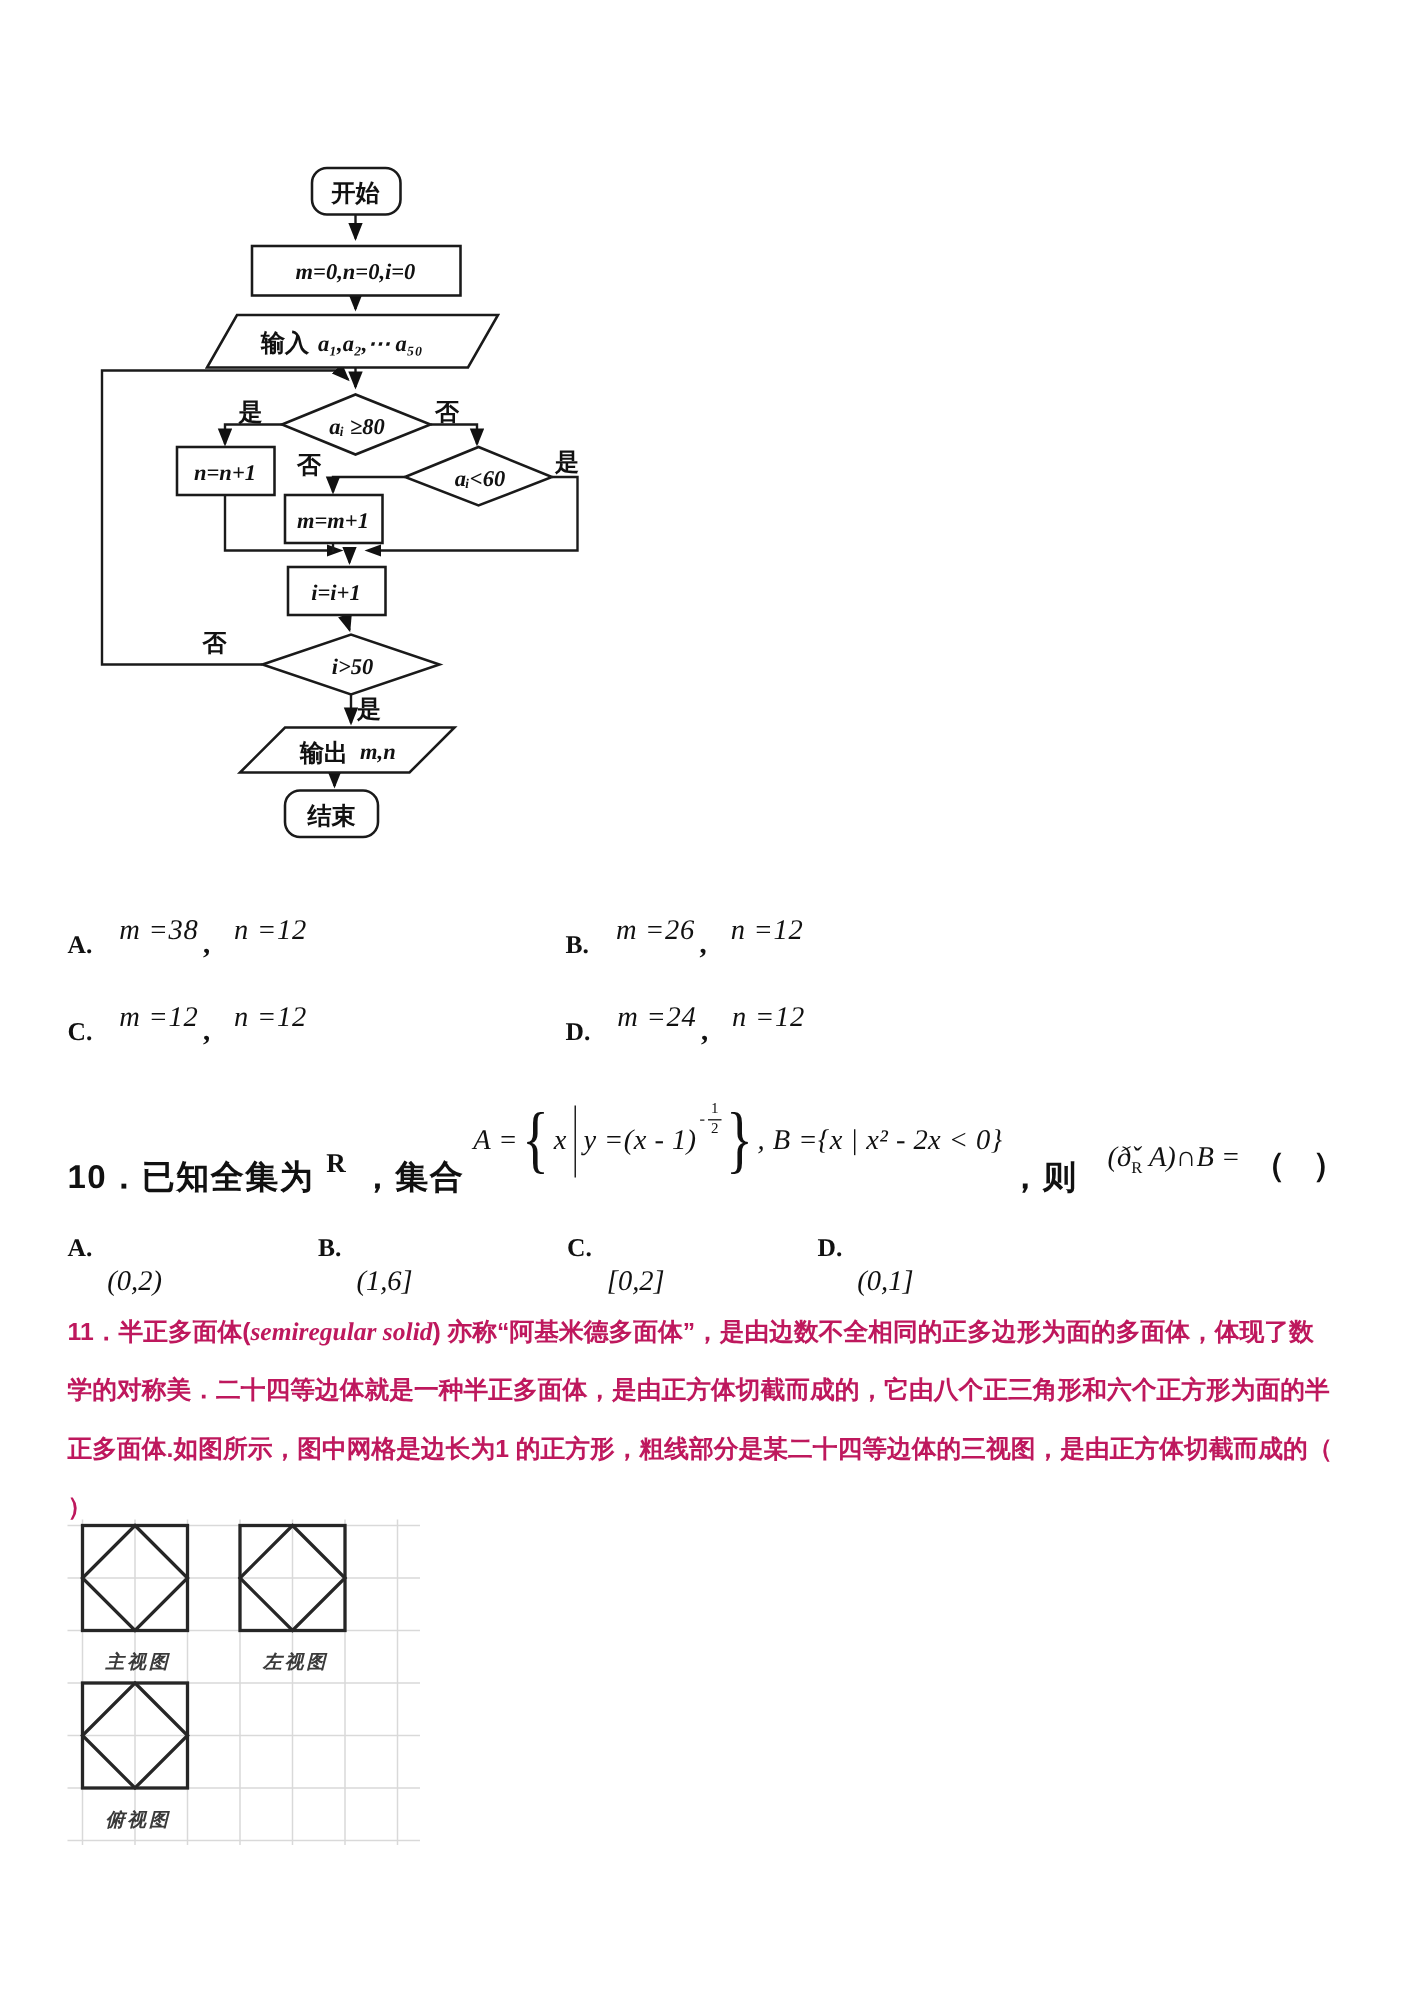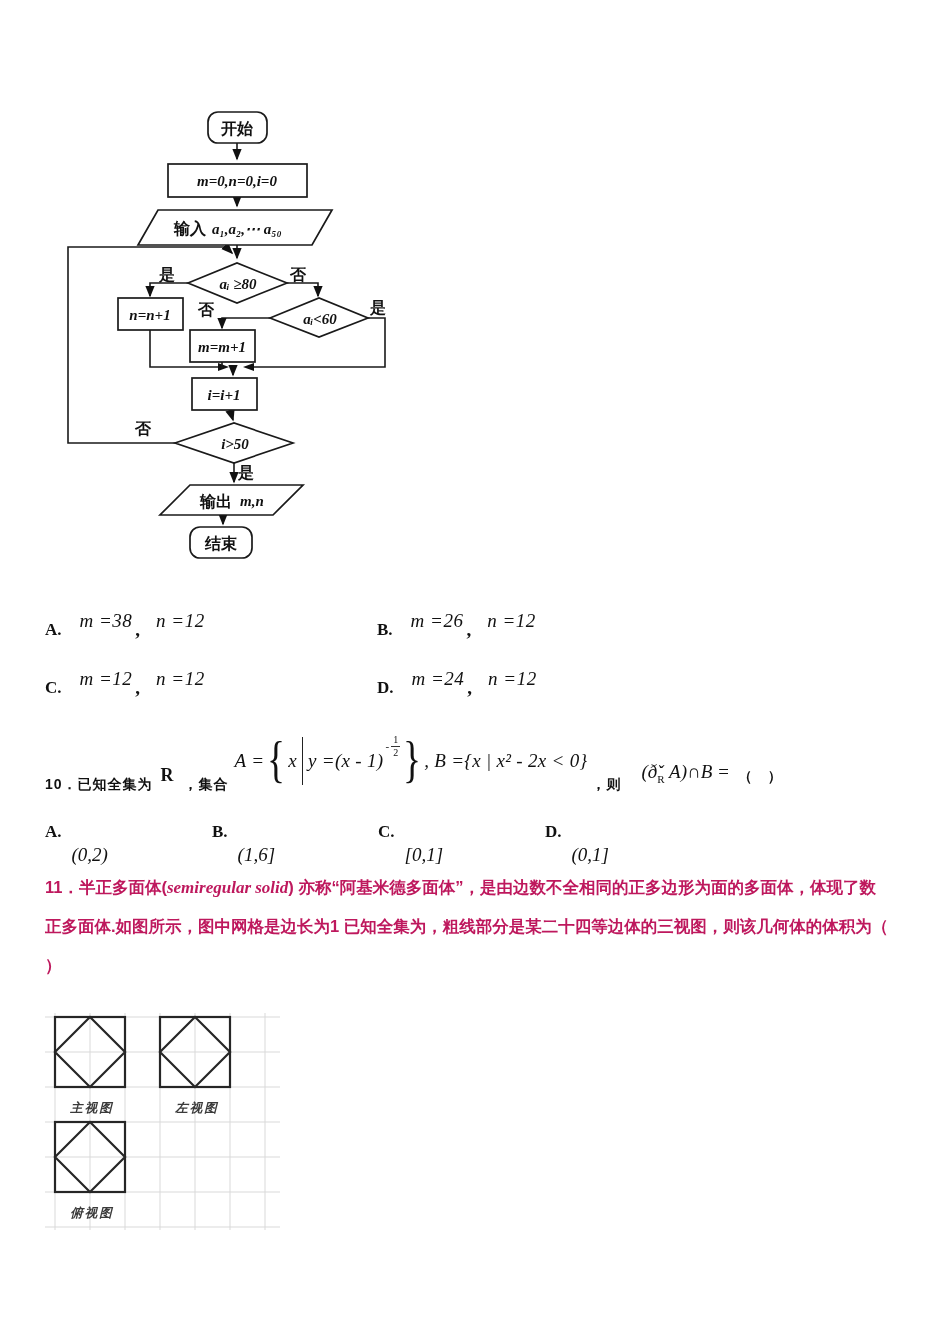--- a/index.html
+++ b/index.html
@@ -20,21 +20,21 @@
 
   
   .opt{position:absolute;display:flex;align-items:flex-start;white-space:nowrap;}
   .optlabel{font-family:"Liberation Serif",serif;font-weight:700;font-size:17px;position:relative;top:10px;margin-right:18px;}
   .optmath{font-family:"Liberation Serif",serif;font-style:italic;font-size:19px;letter-spacing:.5px;}
   .optcomma{font-family:"Liberation Serif",serif;font-weight:700;font-size:19px;position:relative;top:9px;margin:0 16px 0 3px;}
   .optvalue{font-family:"Liberation Serif",serif;font-style:italic;font-size:19px;margin-top:32px;}
 
   
   .q10line{position:absolute;left:45px;top:726px;height:70px;display:flex;align-items:center;white-space:nowrap;}
-  .cjk17{font-family:"Liberation Sans",sans-serif;font-weight:700;font-size:14px;letter-spacing:1px;margin-top:47px;}
+  .cjk17{font-family:"Liberation Sans",sans-serif;font-weight:700;font-size:22px;letter-spacing:1px;margin-top:47px;}
   .runiverse{font-family:"Liberation Serif",serif;font-weight:700;font-size:18px;position:relative;top:14px;margin:0 10px 0 8px;}
   .mathf{font-family:"Liberation Serif",serif;font-style:italic;font-size:19px;letter-spacing:.3px;}
   .brace{font-family:"Liberation Serif",serif;font-style:normal;font-size:50px;font-weight:300;line-height:1;transform:scaleX(.75);display:inline-block;position:relative;top:-2px;}
   .vbar{display:inline-block;width:0;height:48px;border-left:1.3px solid #222;margin:0 5px;}
   .expblock{display:inline-flex;align-items:center;position:relative;top:-15px;margin-left:2px;font-family:"Liberation Serif",serif;}
   .expminus{font-size:11px;margin-right:2px;}
   .fracstack{display:inline-flex;flex-direction:column;align-items:center;font-size:10px;line-height:1.15;font-style:normal;}
   .fracnum{border-bottom:1px solid #333;padding:0 2px;}
   .comp{font-family:"Liberation Serif",serif;font-style:italic;font-size:19px;position:relative;top:12px;margin-left:20px;white-space:nowrap;}
   .compsub{font-size:11px;vertical-align:-5px;font-style:normal;}
@@ -196,31 +196,32 @@
     <div class="q10opt" style="left:45px;top:812px;">
       <span class="optlabel">A.</span>
       <span class="optvalue">(0,2)</span>
     </div>
     <div class="q10opt" style="left:212px;top:812px;">
       <span class="optlabel">B.</span>
       <span class="optvalue">(1,6]</span>
     </div>
     <div class="q10opt" style="left:378px;top:812px;">
       <span class="optlabel">C.</span>
-      <span class="optvalue">[0,1]</span>
+      <span class="optvalue">[0,2]</span>
     </div>
     <div class="q10opt" style="left:545px;top:812px;">
       <span class="optlabel">D.</span>
       <span class="optvalue">(0,1]</span>
     </div>
   </div>
 
   <div class="para">
     <div class="pline"><span>11．半正多面体(</span><span class="latin">semiregular solid</span><span>) 亦称“阿基米德多面体”，是由边数不全相同的正多边形为面的多面体，体现了数</span></div>
-    <div class="pline">正多面体.如图所示，图中网格是边长为1 已知全集为，粗线部分是某二十四等边体的三视图，则该几何体的体积为（</div>
+    <div class="pline">学的对称美．二十四等边体就是一种半正多面体，是由正方体切截而成的，它由八个正三角形和六个正方形为面的半</div>
+    <div class="pline">正多面体.如图所示，图中网格是边长为1 的正方形，粗线部分是某二十四等边体的三视图，是由正方体切截而成的（</div>
     <div class="pline">）</div>
   </div>
 
   <svg class="fig" width="250" height="230" viewBox="0 0 250 230">
     <g>
       <line class="grid" x1="15" y1="5" x2="15" y2="222"></line>
       <line class="grid" x1="50" y1="5" x2="50" y2="222"></line>
       <line class="grid" x1="85" y1="5" x2="85" y2="222"></line>
       <line class="grid" x1="120" y1="5" x2="120" y2="222"></line>
       <line class="grid" x1="155" y1="5" x2="155" y2="222"></line>

